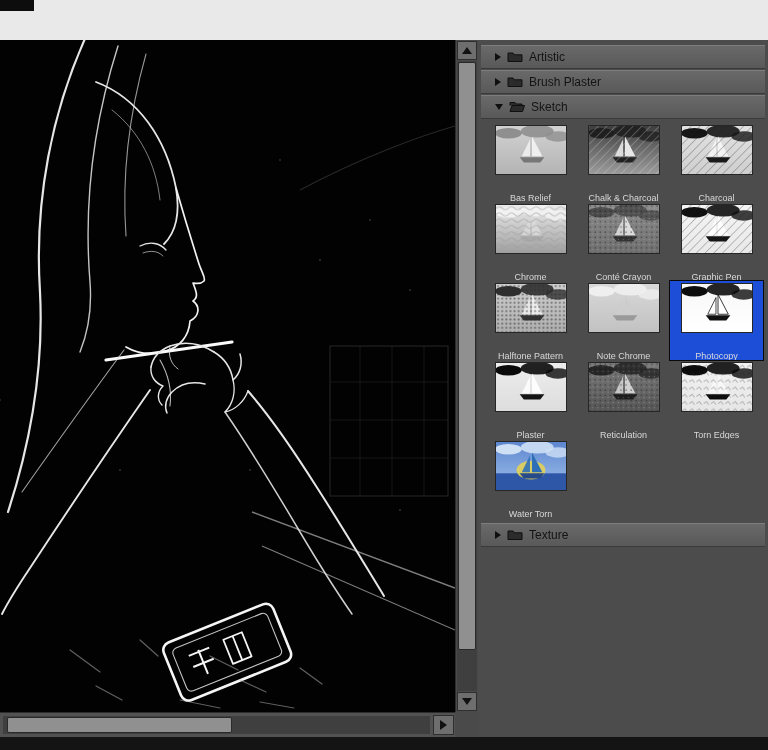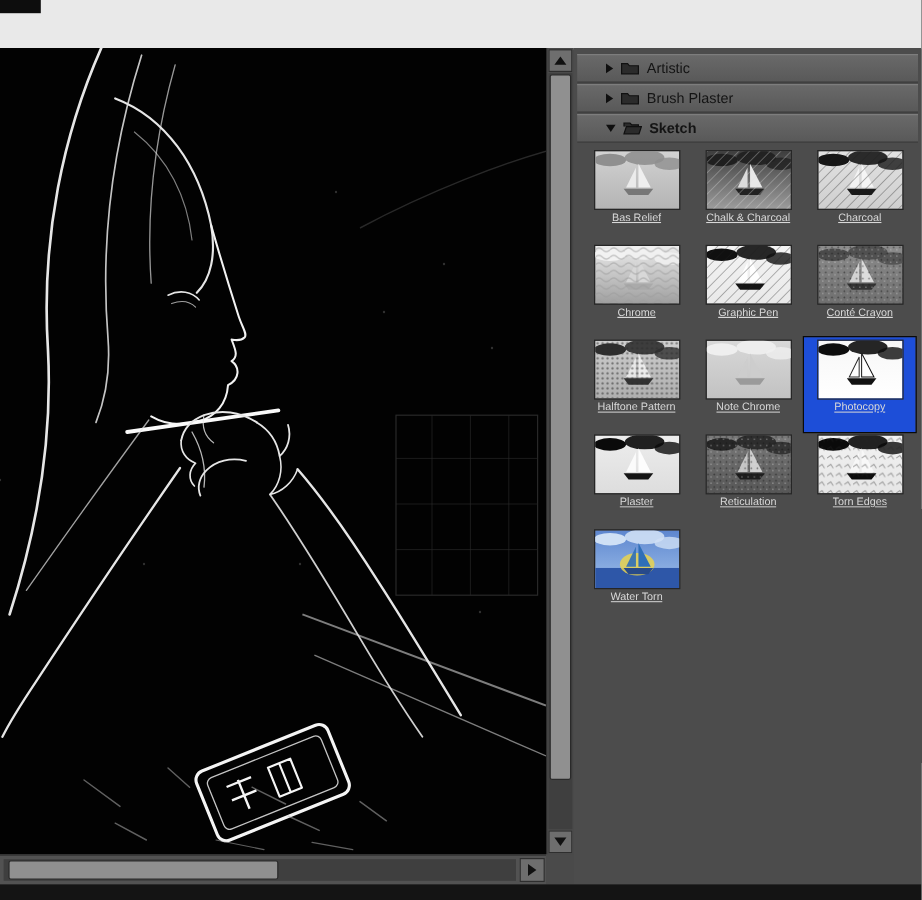--- a/index.html
+++ b/index.html
@@ -34,33 +34,33 @@
   .tri{width:0;height:0;display:inline-block;flex:none;}
   .tri.right{border-left:6px solid #0f0f0f;border-top:4px solid transparent;border-bottom:4px solid transparent;}
   .tri.down{border-top:6px solid #0f0f0f;border-left:4px solid transparent;border-right:4px solid transparent;}
   .tri.up-s{border-bottom:7px solid #111;border-left:5px solid transparent;border-right:5px solid transparent;}
   .tri.down-s{border-top:7px solid #111;border-left:5px solid transparent;border-right:5px solid transparent;}
   .tri.right-s{border-left:7px solid #111;border-top:5px solid transparent;border-bottom:5px solid transparent;}
   
   .panel{position:absolute;left:478px;top:40px;width:290px;height:697px;background:#4c4c4c;
          padding-top:5px;box-sizing:border-box;}
   .cat-header{height:24px;margin:0 3px 1px 3px;display:flex;align-items:center;gap:6px;
-              padding-left:24px;background:linear-gradient(#6a6a6a,#585858);
+              padding-left:14px;background:linear-gradient(#6a6a6a,#585858);
               box-shadow:inset 0 1px 0 #7d7d7d, inset 0 -1px 0 #3a3a3a;
               color:#141414;font-size:12px;cursor:default;}
-  .cat-header.expanded .cat-label{font-weight:bold;}
+  .cat-header.expanded .cat-label{font-weight:normal;}
   .folder{display:flex;align-items:center;}
   .grid{display:grid;grid-template-columns:repeat(3,93px);grid-auto-rows:79px;
         padding:3px 0 5px 6px;}
   .cell{width:93px;display:flex;flex-direction:column;align-items:center;padding-top:2px;
         box-sizing:border-box;cursor:pointer;}
   .cell.selected{background:#1d4ed8;outline:1px solid #0a0a0a;}
   .timg{width:70px;height:48px;border:1px solid #262626;box-sizing:content-box;line-height:0;}
-  .tlabel{margin-top:1px;font-size:9px;color:#d8d8d8;text-align:center;max-width:92px;
-          white-space:nowrap;overflow:hidden;text-decoration:underline;}
+  .tlabel{margin-top:18px;font-size:9px;color:#d8d8d8;text-align:center;max-width:92px;
+          white-space:nowrap;overflow:hidden;}
   .bottombar{position:absolute;left:0;top:737px;width:768px;height:13px;background:#141414;}
 </style>
 </head>
 <body>
 
 <div class="app">
 
   <div class="topbar">
     <div class="top-notch"></div>
   </div>
@@ -260,61 +260,61 @@
               <polygon points="35,10 35,29 45,29" fill="#d8d8d8"></polygon>
               <polygon points="33,13 33,29 25,29" fill="#d8d8d8" opacity="0.9"></polygon>
               <path d="M23 30 h24 l-4 5 h-16 z" fill="#aaa"></path>
               <rect width="68" height="46" fill="url(#p3)"></rect>
             </svg></div>
           <div class="tlabel">Chrome</div>
         </div>
         <div class="cell">
           <div class="timg"><svg width="70" height="48" viewBox="0 0 68 46" preserveAspectRatio="none">
               <defs>
+                <linearGradient id="g4" x1="0" y1="0" x2="0" y2="1">
+                  <stop offset="0" stop-color="#8c8c8c"></stop>
+                  <stop offset="1" stop-color="#6f6f6f"></stop>
+                </linearGradient>
+                <pattern id="p4" width="5" height="5" patternUnits="userSpaceOnUse">
+                  <circle cx="1" cy="1" r="0.7" fill="#111" opacity="0.5"></circle>
+                  <circle cx="3.5" cy="3" r="0.6" fill="#ddd" opacity="0.4"></circle>
+                </pattern>
+              </defs>
+              <rect width="68" height="46" fill="url(#g4)"></rect>
+              <ellipse cx="12" cy="7" rx="13" ry="5" fill="#4a4a4a"></ellipse>
+              <ellipse cx="40" cy="5" rx="16" ry="6" fill="#4a4a4a" opacity="0.9"></ellipse>
+              <ellipse cx="60" cy="10" rx="12" ry="5" fill="#4a4a4a" opacity="0.8"></ellipse>
+              <polygon points="35,10 35,29 45,29" fill="#dcdcdc"></polygon>
+              <polygon points="33,13 33,29 25,29" fill="#dcdcdc" opacity="0.9"></polygon>
+              <path d="M23 30 h24 l-4 5 h-16 z" fill="#333"></path>
+              <rect width="68" height="46" fill="url(#p4)"></rect>
+            </svg></div>
+          <div class="tlabel">Conté Crayon</div>
+        </div>
+        <div class="cell">
+          <div class="timg"><svg width="70" height="48" viewBox="0 0 68 46" preserveAspectRatio="none">
+              <defs>
                 <linearGradient id="g5" x1="0" y1="0" x2="0" y2="1">
                   <stop offset="0" stop-color="#f4f4f4"></stop>
                   <stop offset="1" stop-color="#e9e9e9"></stop>
                 </linearGradient>
                 <pattern id="p5" width="6" height="6" patternUnits="userSpaceOnUse" patternTransform="rotate(45)">
                   <line x1="0" y1="0" x2="0" y2="6" stroke="#1c1c1c" stroke-width="1" opacity="0.5"></line>
                 </pattern>
               </defs>
               <rect width="68" height="46" fill="url(#g5)"></rect>
               <ellipse cx="12" cy="7" rx="13" ry="5" fill="#101010"></ellipse>
               <ellipse cx="40" cy="5" rx="16" ry="6" fill="#101010" opacity="0.9"></ellipse>
               <ellipse cx="60" cy="10" rx="12" ry="5" fill="#101010" opacity="0.8"></ellipse>
               <polygon points="35,10 35,29 45,29" fill="#ffffff"></polygon>
               <polygon points="33,13 33,29 25,29" fill="#ffffff" opacity="0.9"></polygon>
               <path d="M23 30 h24 l-4 5 h-16 z" fill="#151515"></path>
               <rect width="68" height="46" fill="url(#p5)"></rect>
             </svg></div>
           <div class="tlabel">Graphic Pen</div>
-        </div>
-        <div class="cell">
-          <div class="timg"><svg width="70" height="48" viewBox="0 0 68 46" preserveAspectRatio="none">
-              <defs>
-                <linearGradient id="g4" x1="0" y1="0" x2="0" y2="1">
-                  <stop offset="0" stop-color="#8c8c8c"></stop>
-                  <stop offset="1" stop-color="#6f6f6f"></stop>
-                </linearGradient>
-                <pattern id="p4" width="5" height="5" patternUnits="userSpaceOnUse">
-                  <circle cx="1" cy="1" r="0.7" fill="#111" opacity="0.5"></circle>
-                  <circle cx="3.5" cy="3" r="0.6" fill="#ddd" opacity="0.4"></circle>
-                </pattern>
-              </defs>
-              <rect width="68" height="46" fill="url(#g4)"></rect>
-              <ellipse cx="12" cy="7" rx="13" ry="5" fill="#4a4a4a"></ellipse>
-              <ellipse cx="40" cy="5" rx="16" ry="6" fill="#4a4a4a" opacity="0.9"></ellipse>
-              <ellipse cx="60" cy="10" rx="12" ry="5" fill="#4a4a4a" opacity="0.8"></ellipse>
-              <polygon points="35,10 35,29 45,29" fill="#dcdcdc"></polygon>
-              <polygon points="33,13 33,29 25,29" fill="#dcdcdc" opacity="0.9"></polygon>
-              <path d="M23 30 h24 l-4 5 h-16 z" fill="#333"></path>
-              <rect width="68" height="46" fill="url(#p4)"></rect>
-            </svg></div>
-          <div class="tlabel">Conté Crayon</div>
         </div>
         <div class="cell">
           <div class="timg"><svg width="70" height="48" viewBox="0 0 68 46" preserveAspectRatio="none">
               <defs>
                 <linearGradient id="g6" x1="0" y1="0" x2="0" y2="1">
                   <stop offset="0" stop-color="#cfcfcf"></stop>
                   <stop offset="1" stop-color="#aeaeae"></stop>
                 </linearGradient>
                 <pattern id="p6" width="4" height="4" patternUnits="userSpaceOnUse">
                   <circle cx="2" cy="2" r="1" fill="#2a2a2a" opacity="0.5"></circle>
@@ -444,16 +444,25 @@
               <ellipse cx="12" cy="7" rx="13" ry="5" fill="#cfe0f5"></ellipse>
               <ellipse cx="40" cy="5" rx="16" ry="6" fill="#cfe0f5" opacity="0.9"></ellipse>
               <ellipse cx="60" cy="10" rx="12" ry="5" fill="#cfe0f5" opacity="0.8"></ellipse>
               <polygon points="35,10 35,29 45,29" fill="#2f6fb8"></polygon>
               <polygon points="33,13 33,29 25,29" fill="#2f6fb8" opacity="0.9"></polygon>
               <path d="M23 30 h24 l-4 5 h-16 z" fill="#274a8a"></path>
             </svg></div>
           <div class="tlabel">Water Torn</div>
         </div>
       </div>
+      <div class="cat-header">
+        <span class="tri right"></span>
+        <span class="folder">
+          <svg width="16" height="12" viewBox="0 0 16 12">
+            <path d="M1 10.5 V2 h5 l1.5 1.8 H15 v6.7 Z" fill="#2b2b2b" stroke="#101010" stroke-width="1"></path>
+          </svg>
+        </span>
+        <span class="cat-label">Texture</span>
+      </div>
     </div>
 
   <div class="bottombar"></div>
 </div>
 
 </body></html>

